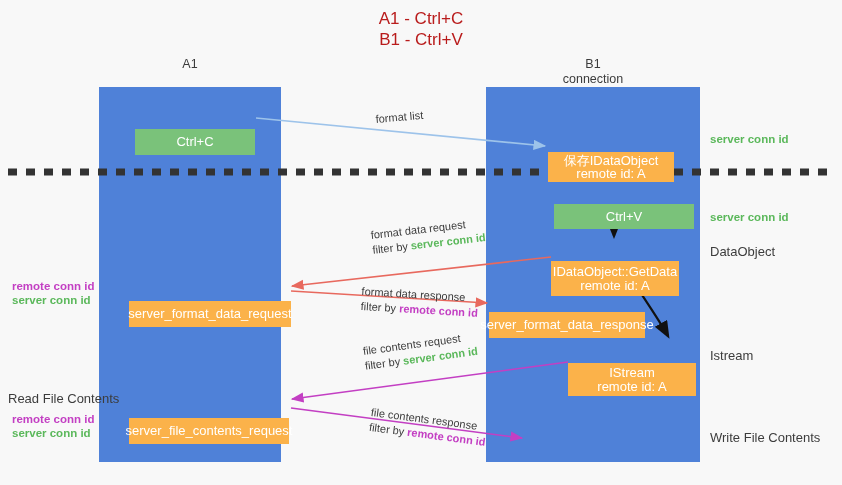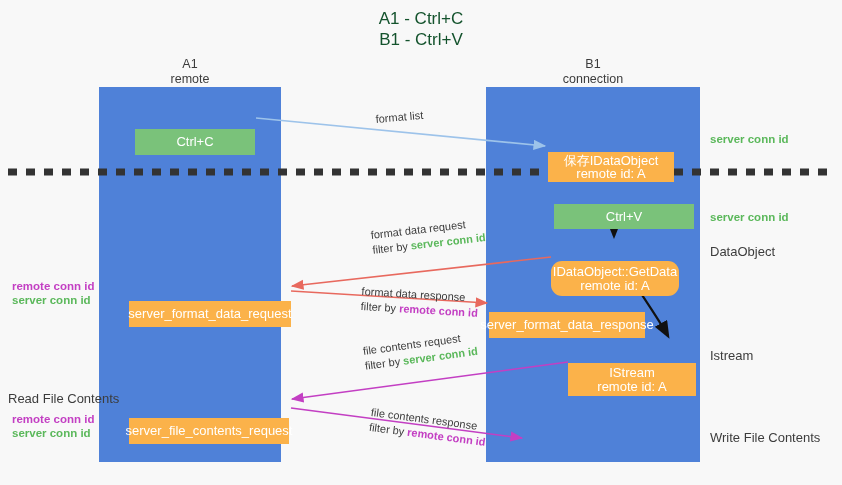--- a/index.html
+++ b/index.html
@@ -9,21 +9,21 @@
     position:relative;overflow:hidden;
     -webkit-font-smoothing:antialiased;
   }
   #stage{position:absolute;left:0;top:0;width:842px;height:485px;}
   svg.layer{position:absolute;left:0;top:0;width:842px;height:485px;overflow:visible;}
   .abs{position:absolute;}
 
   
   .title{
     left:0;top:8px;width:842px;text-align:center;
-    font-size:17px;color:#14532d;line-height:21px;
+    font-size:17px;color:#b91c1c;line-height:21px;
   }
 
   
   .colhead{
     text-align:center;font-size:12.5px;color:#3c3c3c;line-height:15px;
   }
 
   
   .lane{background:#4f81d8;}
 
@@ -59,21 +59,20 @@
 
 <div id="stage">
 
   <div class="abs title">
     <div>A1 - Ctrl+C</div>
     <div>B1 - Ctrl+V</div>
   </div>
 
   <div class="abs colhead" style="left:104px;top:57px;width:172px;">
     <div>A1</div>
-    <div>remote</div>
   </div>
   <div class="abs colhead" style="left:500px;top:57px;width:186px;">
     <div>B1</div>
     <div>connection</div>
   </div>
 
   <div class="abs lane" style="left:99px;top:87px;width:182px;height:375px;"></div>
   <div class="abs lane" style="left:486px;top:87px;width:214px;height:375px;"></div>
 
   <svg class="layer">
@@ -125,21 +124,21 @@
 
   <div class="abs box orange" style="left:548px;top:128px;width:126px;height:30px;">
     <span>保存IDataObject</span>
     <span class="l2">remote id: A</span>
   </div>
 
   <div class="abs box green" style="left:554px;top:180px;width:140px;height:25px;">
     <span>Ctrl+V</span>
   </div>
 
-  <div class="abs box orange" style="left:551px;top:237px;width:128px;height:35px;border-radius:11px;">
+  <div class="abs box orange" style="left:551px;top:237px;width:128px;height:35px;">
     <span>IDataObject::GetData</span>
     <span class="l2">remote id: A</span>
   </div>
 
   <div class="abs box orange" style="left:489px;top:288px;width:156px;height:26px;">
     <span>server_format_data_response</span>
   </div>
 
   <div class="abs box orange" style="left:568px;top:339px;width:128px;height:33px;">
     <span>IStream</span>

